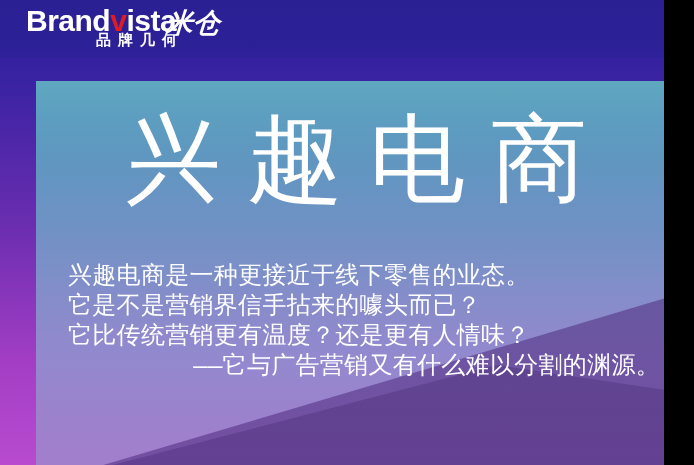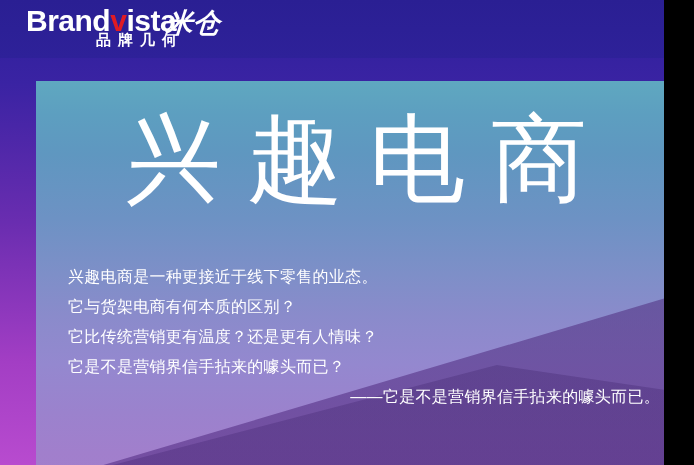--- a/index.html
+++ b/index.html
@@ -134,25 +134,25 @@
   
   .body-block {
     position: absolute;
     left: 32px;
     top: 181px;
     width: 600px;
     z-index: 4;
   }
   .body-line {
     color: #ffffff;
-    font-size: 16px;
+    font-size: 24px;
     line-height: 30px;
     letter-spacing: 0.3px;
     white-space: nowrap;
-    font-family: Liberation Sans, sans-serif;
+    font-family: Liberation Mono, monospace;
     font-weight: 400;
   }
   .body-line.attribution {
     text-align: right;
     padding-right: 8px;
   }
 </style>
 </head>
 <body>
 
@@ -167,20 +167,19 @@
   </div>
 
   <div class="panel">
     <div class="panel-diagonal"></div>
     <div class="panel-diagonal2"></div>
 
     <div class="title">兴趣电商</div>
 
     <div class="body-block">
       <div class="body-line">兴趣电商是一种更接近于线下零售的业态。</div>
-      <div class="body-line">它与货架电商有何本质的区别？</div>
+      <div class="body-line">它是不是营销界信手拈来的噱头而已？</div>
       <div class="body-line">它比传统营销更有温度？还是更有人情味？</div>
-      <div class="body-line">它是不是营销界信手拈来的噱头而已？</div>
-      <div class="body-line attribution">——它是不是营销界信手拈来的噱头而已。</div>
+      <div class="body-line attribution">——它与广告营销又有什么难以分割的渊源。</div>
     </div>
   </div>
 
 </div>
 
 </body></html>

